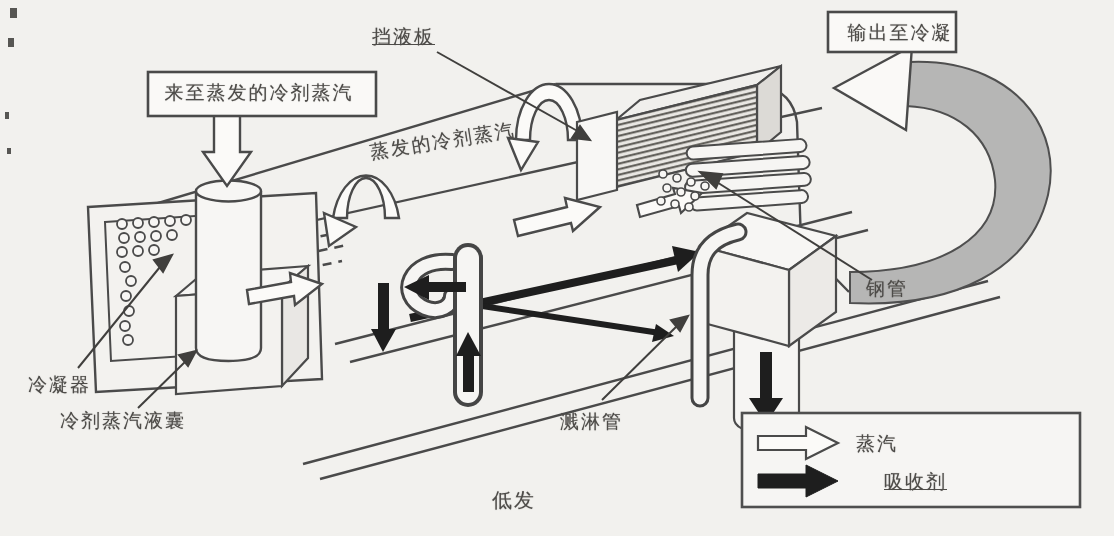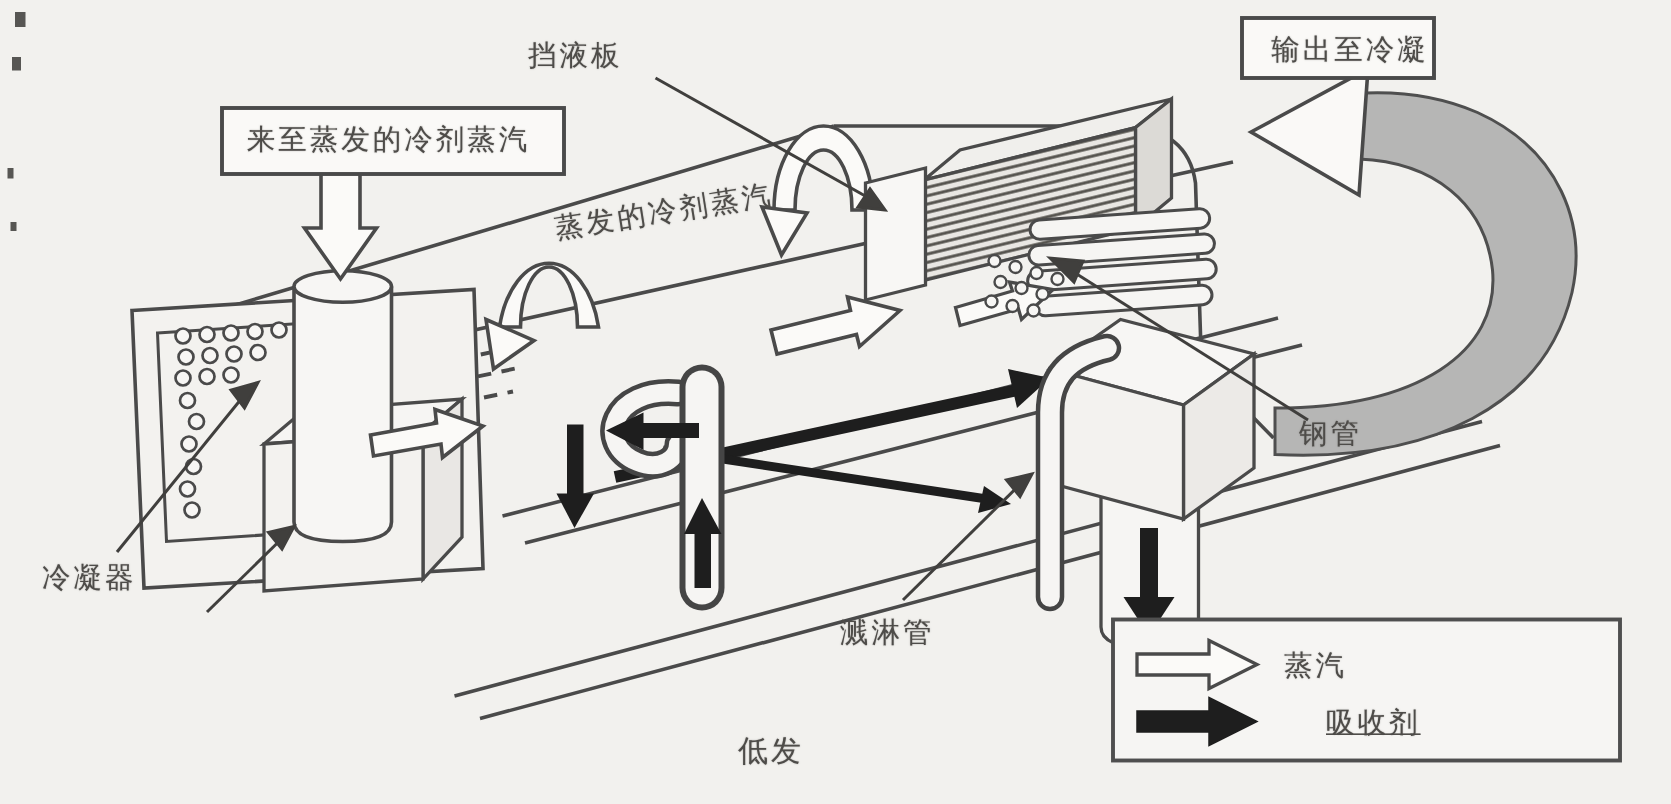--- a/index.html
+++ b/index.html
@@ -206,23 +206,24 @@
     </g>
 
     <g>
       <rect x="742" y="413" width="338" height="94" fill="#f6f5f3" stroke="#4f4f4f" stroke-width="2.6"></rect>
       <polygon points="758,436 806,436 806,427 838,443 806,459 806,450 758,450" fill="#fbfaf8" stroke="#4a4a4a" stroke-width="2.2"></polygon>
       <polygon points="758,474 806,474 806,465 838,481 806,497 806,488 758,488" fill="#1e1e1e" stroke="#1e1e1e" stroke-width="1"></polygon>
     </g>
   </svg>
 
   <div class="lbl boxlbl" style="left:150px;top:80px;width:218px;">来至蒸发的冷剂蒸汽</div>
-  <div class="lbl" style="left:352px;top:24px;">挡液板</div>
+  <div class="lbl" style="left:372px;top:24px;text-decoration:underline;">挡液板</div>
   <div class="lbl boxlbl" style="left:830px;top:20px;width:140px;">输出至冷凝</div>
   <div class="lbl rot" style="left:368px;top:140px;">蒸发的冷剂蒸汽</div>
   <div class="lbl" style="left:28px;top:372px;">冷凝器</div>
+  <div class="lbl" style="left:60px;top:408px;">冷剂蒸汽液囊</div>
   <div class="lbl" style="left:866px;top:276px;">钢管</div>
   <div class="lbl" style="left:560px;top:409px;">溅淋管</div>
   <div class="lbl big" style="left:492px;top:487px;">低发</div>
   <div class="lbl" style="left:856px;top:431px;">蒸汽</div>
   <div class="lbl" style="left:884px;top:469px;text-decoration:underline;">吸收剂</div>
 
 </div>
 
 </body></html>

